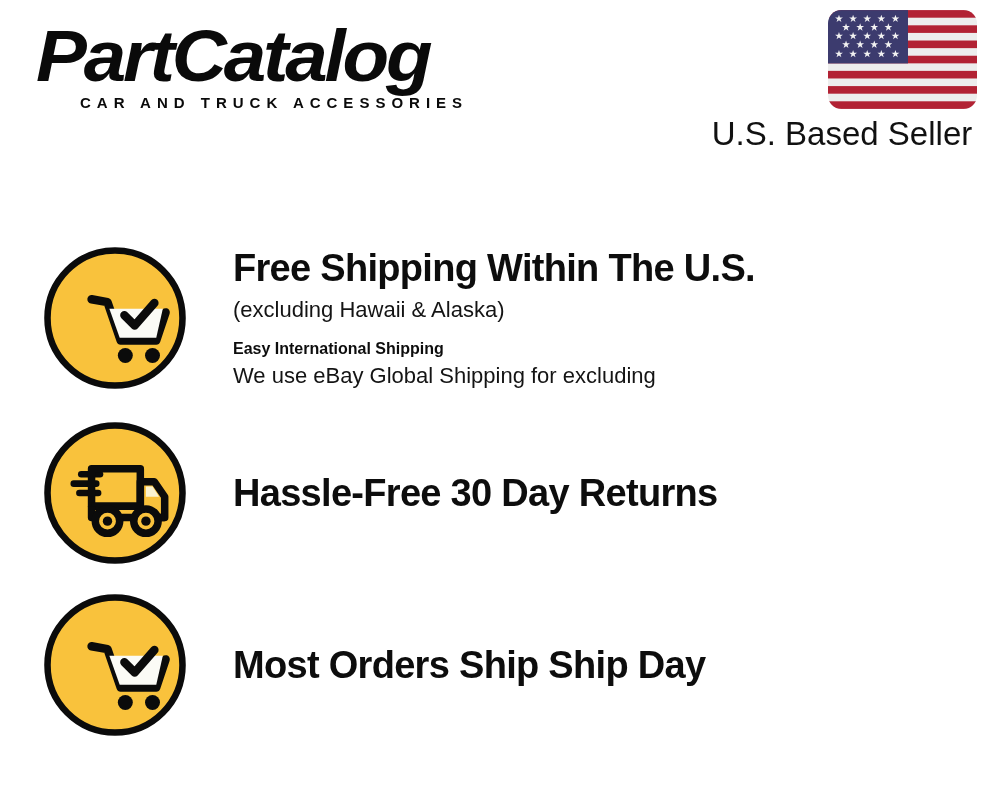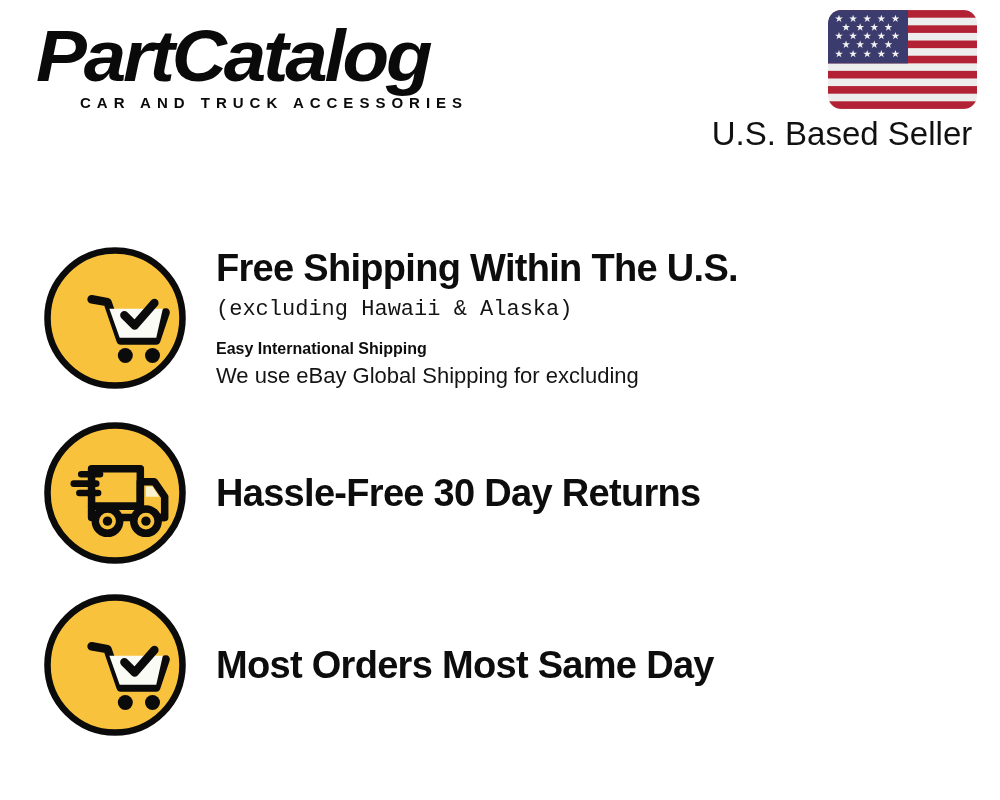--- a/index.html
+++ b/index.html
@@ -87,34 +87,34 @@
     display: flex;
     align-items: center;
     left: 40px;
   }
   .feature-icon {
     flex: 0 0 auto;
     width: 150px;
     height: 150px;
   }
   .feature-body {
-    margin-left: 26px;
+    margin-left: 43px;
   }
 
   .line-title {
     font-family: "Liberation Sans", sans-serif;
     font-weight: 700;
     font-size: 38px;
     color: #0d0d0d;
     letter-spacing: -0.7px;
     line-height: 1.12;
     white-space: nowrap;
   }
   .line-sub {
-    font-family: Liberation Mono, monospace;
+    font-family: Liberation Sans, sans-serif;
     font-weight: 400;
     font-size: 22px;
     color: #141414;
     line-height: 1.25;
     margin-top: 7px;
     white-space: nowrap;
   }
   .line-strong {
     font-family: "Liberation Sans", sans-serif;
     font-weight: 700;
@@ -239,17 +239,17 @@
   <div class="feature" id="feature-sameday">
     <svg class="feature-icon" viewBox="0 0 160 160">
       <circle cx="80" cy="80" r="72" fill="#F9C23C" stroke="#0B0B0B" stroke-width="7"></circle>
       <path d="M55 60 L72 63 L86 104 L124 104 L134 74" fill="none" stroke="#0B0B0B" stroke-width="9" stroke-linecap="round" stroke-linejoin="round"></path>
       <path d="M74 70 L131 70 L124 101 L85 101 Z" fill="#FBFBF6"></path>
       <path d="M90 77 L101 88 L122 64" fill="none" stroke="#0B0B0B" stroke-width="9" stroke-linecap="round" stroke-linejoin="round"></path>
       <circle cx="91" cy="120" r="8" fill="#0B0B0B"></circle>
       <circle cx="120" cy="120" r="8" fill="#0B0B0B"></circle>
     </svg>
     <div class="feature-body">
-      <div class="line-title">Most Orders Most Same Day</div>
+      <div class="line-title">Most Orders Ship Ship Day</div>
     </div>
   </div>
 
 </div>
 
 </body></html>

